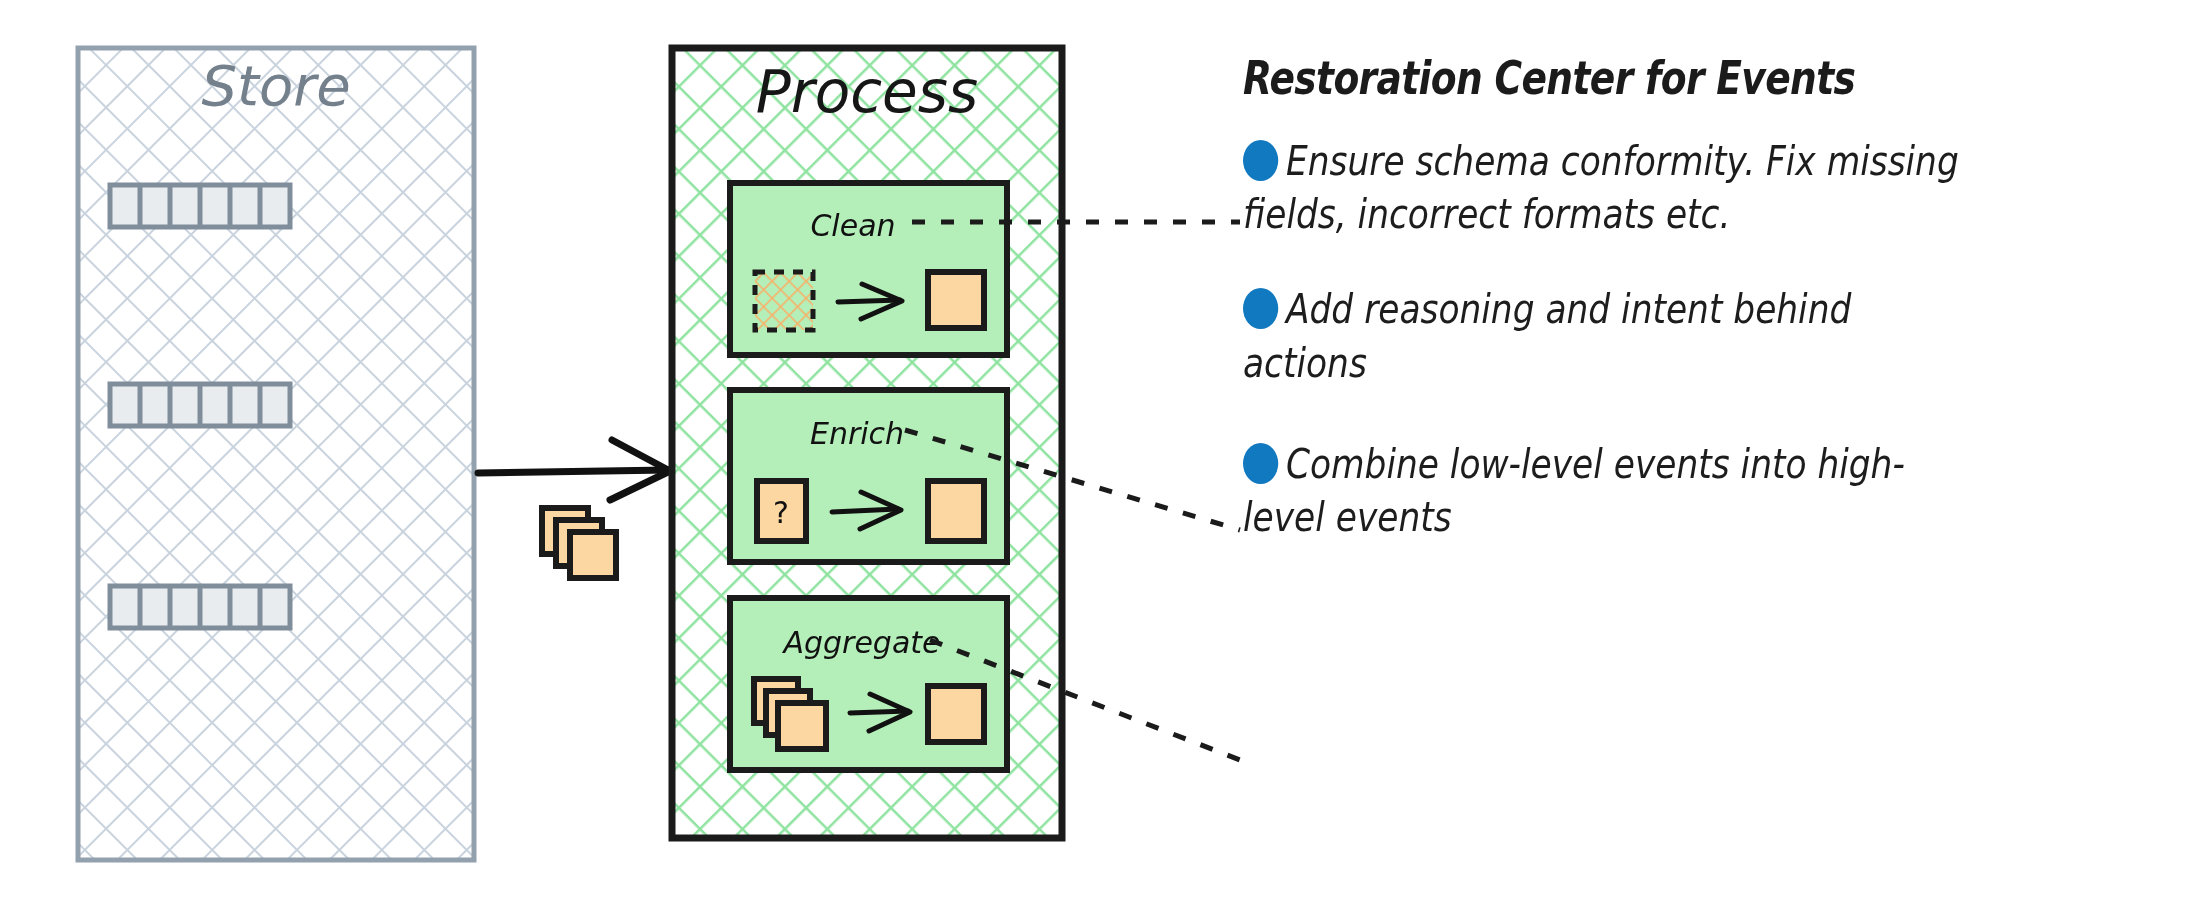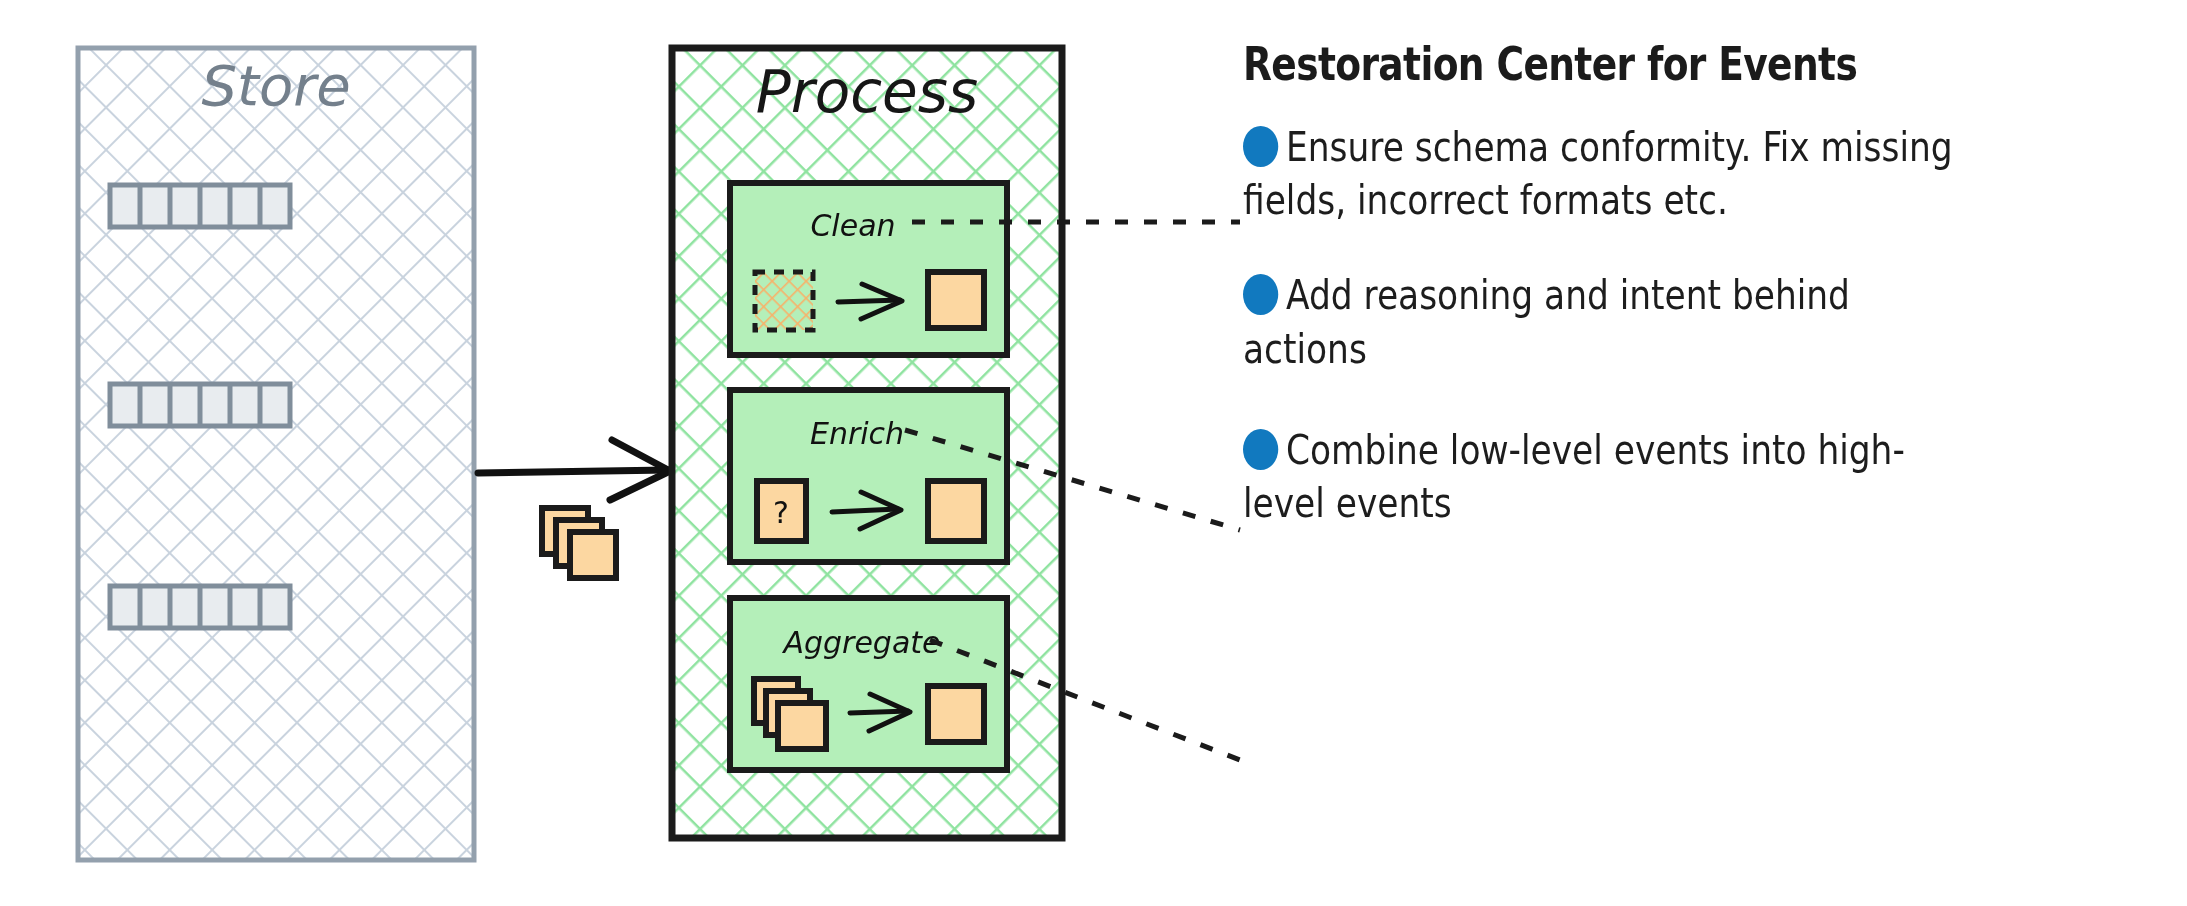--- a/index.html
+++ b/index.html
@@ -27,22 +27,23 @@
     position: absolute;
     left: 0; top: 0;
     width: 2187px;
     height: 906px;
   }
 
   
   #panel {
     position: absolute;
     left: 1243px;
-    top: 40px;
+    top: 54px;
     width: 900px;
+    font-style: italic;
   }
 
   #panel .panel-title {
     font-family: "DejaVu Sans", sans-serif;
     font-weight: bold;
     font-size: 47px;
     line-height: 1.0;
     letter-spacing: -0.8px;
     color: #1b1b1b;
     transform: scaleX(0.80);

